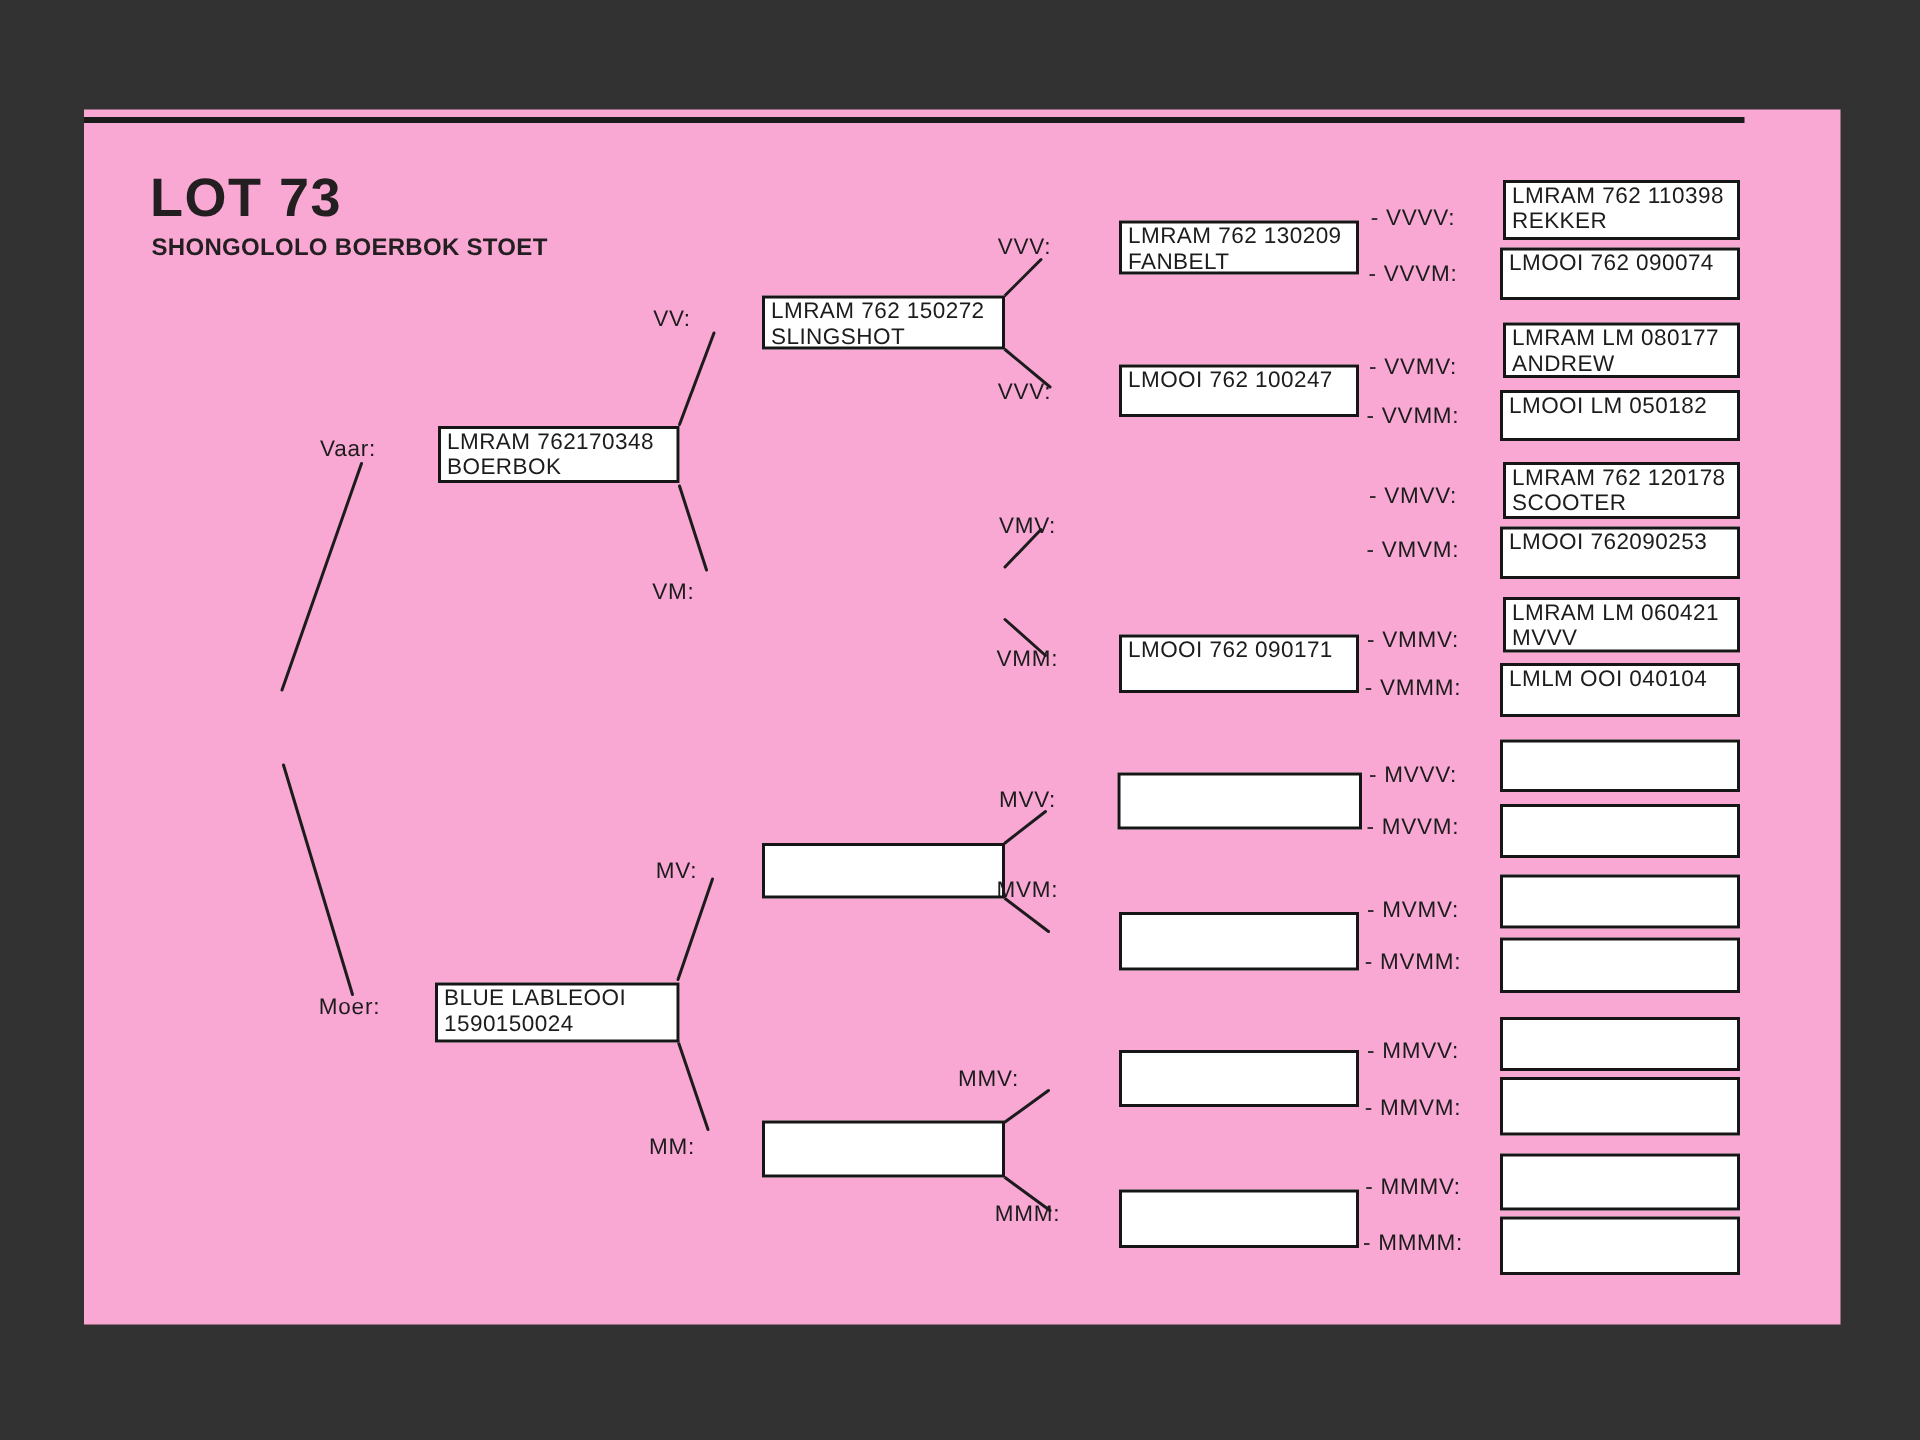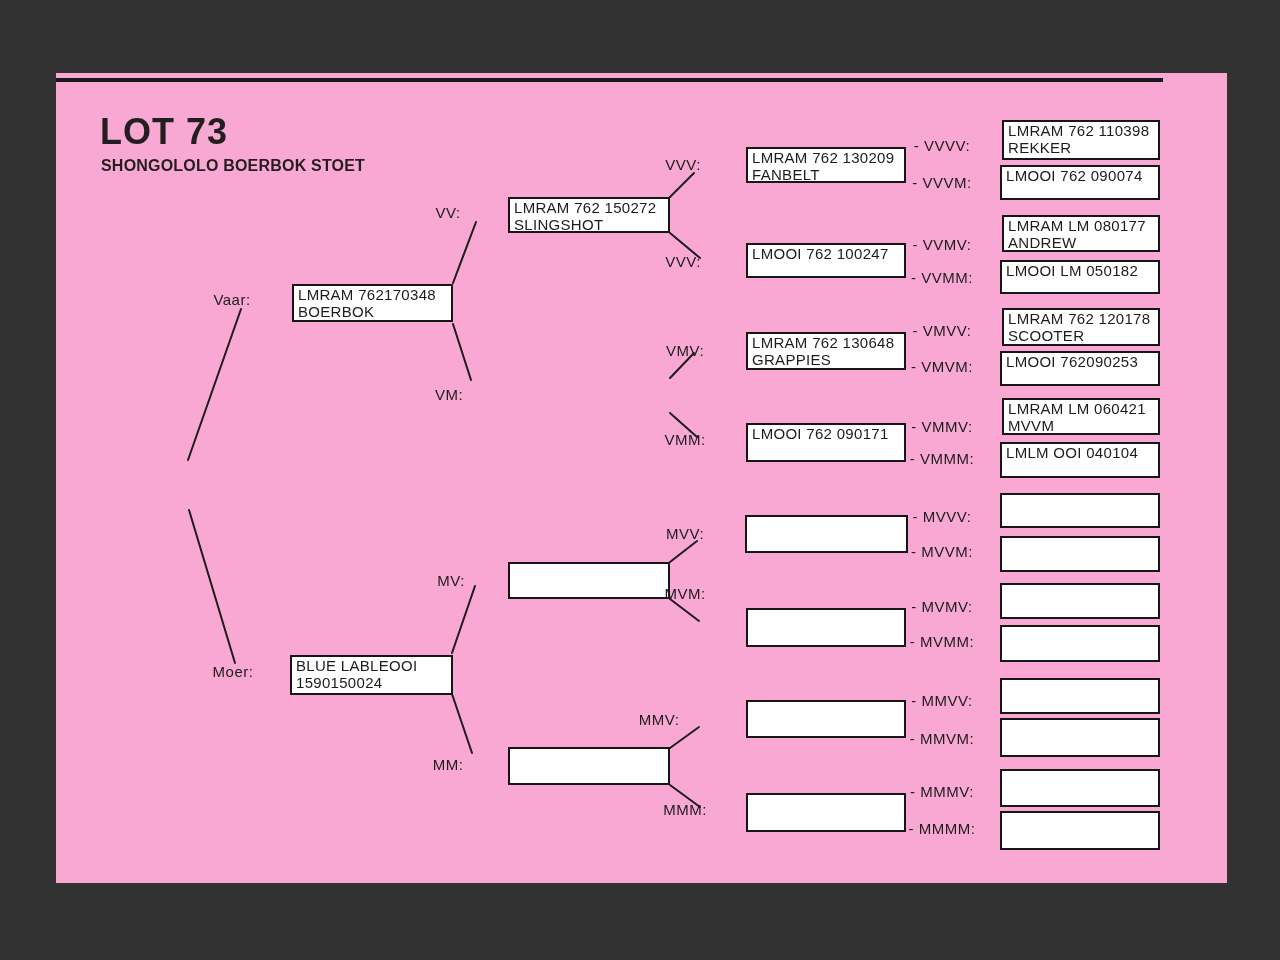--- a/index.html
+++ b/index.html
@@ -89,24 +89,20 @@
   <div class="lbl" style="left:572px;top:83px">VVV:</div>
   <div class="box" style="left:690px;top:74px;width:160px;height:36px">
     <span>LMRAM 762 130209</span>
     <span>FANBELT</span>
   </div>
   <div class="lbl" style="left:572px;top:180px">VVV:</div>
   <div class="box" style="left:690px;top:170px;width:160px;height:35px">
     <span>LMOOI 762 100247</span>
   </div>
   <div class="lbl" style="left:574px;top:269px">VMV:</div>
-  <div class="box" style="left:690px;top:259px;width:160px;height:38px">
-    <span>LMRAM 762 130648</span>
-    <span>GRAPPIES</span>
-  </div>
   <div class="lbl" style="left:574px;top:358px">VMM:</div>
   <div class="box" style="left:690px;top:350px;width:160px;height:39px">
     <span>LMOOI 762 090171</span>
   </div>
   <div class="lbl" style="left:574px;top:452px">MVV:</div>
   <div class="box" style="left:689px;top:442px;width:163px;height:38px"></div>
   <div class="lbl" style="left:574px;top:512px">MVM:</div>
   <div class="box" style="left:690px;top:535px;width:160px;height:39px"></div>
   <div class="lbl" style="left:548px;top:638px">MMV:</div>
   <div class="box" style="left:690px;top:627px;width:160px;height:38px"></div>
@@ -136,21 +132,21 @@
     <span>LMRAM 762 120178</span>
     <span>SCOOTER</span>
   </div>
   <div class="lbl" style="left:831px;top:285px">- VMVM:</div>
   <div class="box" style="left:944px;top:278px;width:160px;height:35px">
     <span>LMOOI 762090253</span>
   </div>
   <div class="lbl" style="left:831px;top:345px">- VMMV:</div>
   <div class="box" style="left:946px;top:325px;width:158px;height:37px">
     <span>LMRAM LM 060421</span>
-    <span>MVVM</span>
+    <span>MVVV</span>
   </div>
   <div class="lbl" style="left:831px;top:377px">- VMMM:</div>
   <div class="box" style="left:944px;top:369px;width:160px;height:36px">
     <span>LMLM OOI 040104</span>
   </div>
   <div class="lbl" style="left:831px;top:435px">- MVVV:</div>
   <div class="box" style="left:944px;top:420px;width:160px;height:35px"></div>
   <div class="lbl" style="left:831px;top:470px">- MVVM:</div>
   <div class="box" style="left:944px;top:463px;width:160px;height:36px"></div>
   <div class="lbl" style="left:831px;top:525px">- MVMV:</div>

